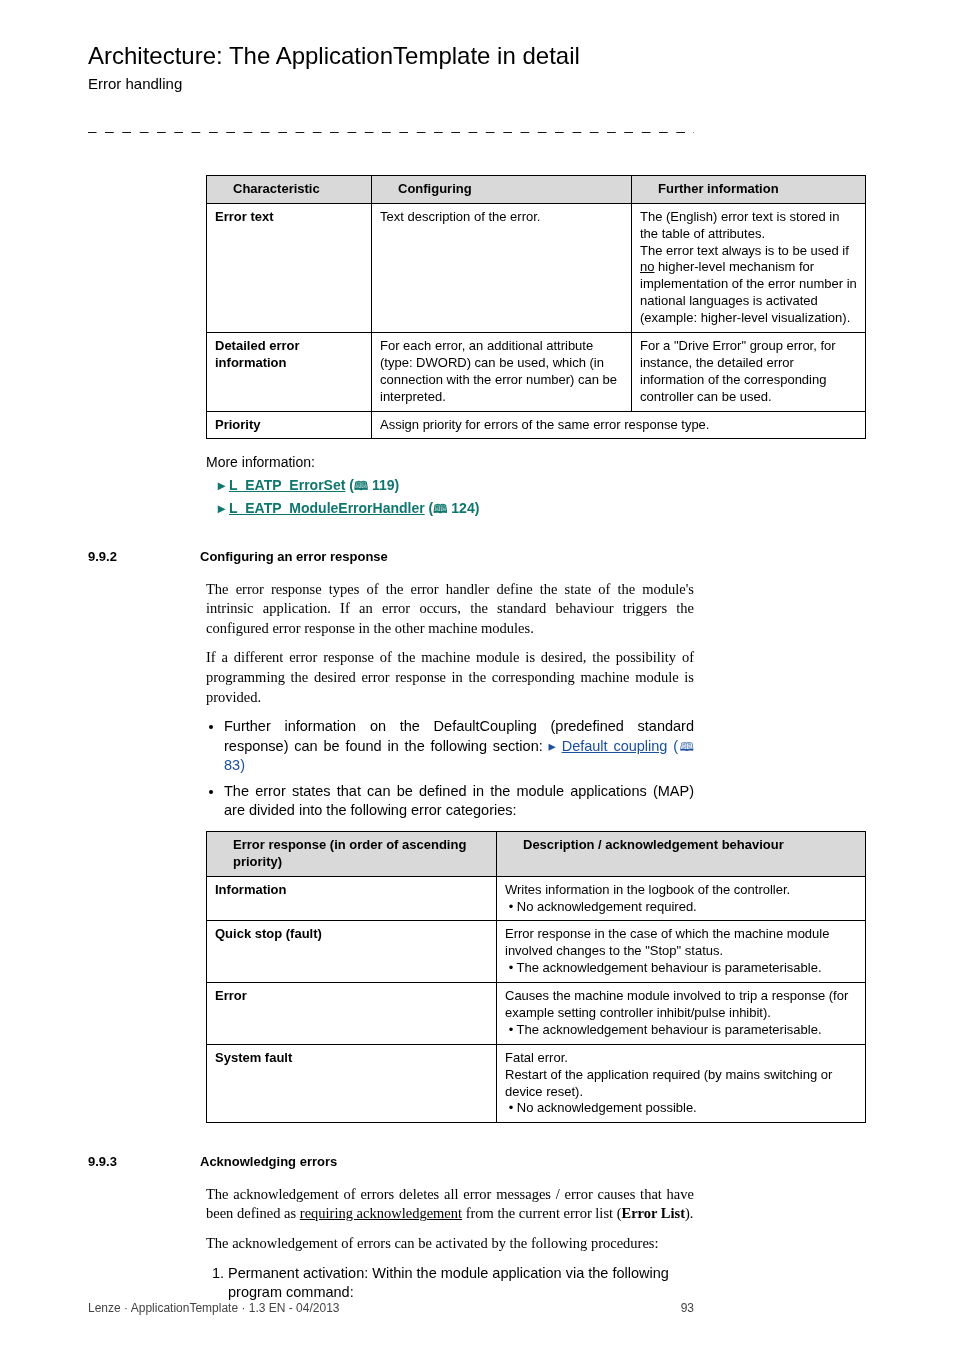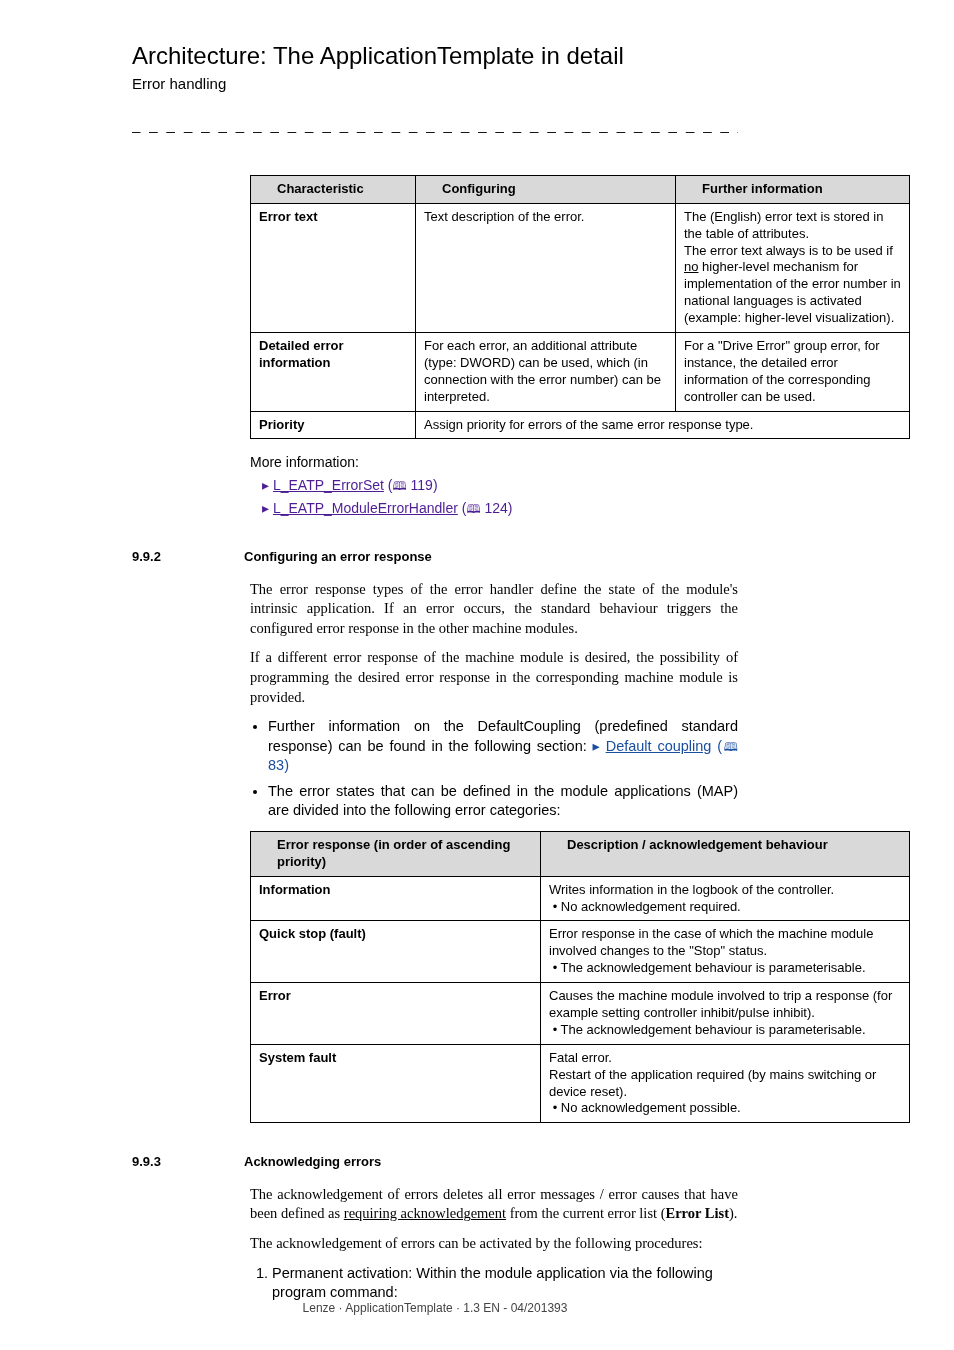--- a/index.html
+++ b/index.html
@@ -13,21 +13,20 @@
     background: #fff;
     font-size: 15px;
     line-height: 1.35;
   }
   .page {
     width: 782px;
     height: 1350px;
     box-sizing: border-box;
     padding: 40px 88px 36px 88px;
     position: relative;
-    margin-left: 44px;
   }
   .running-title {
     font-size: 24px;
     font-weight: 400;
     margin: 0 0 2px 0;
   }
   .running-sub {
     font-size: 15px;
     margin: 0 0 20px 0;
   }
@@ -60,21 +59,22 @@
   .t1-col1 { width: 130px; }
   .t1-col2 { width: 225px; }
   .t2-col1 { width: 255px; }
   .more-info {
     margin: 14px 0 4px 118px;
     font-size: 14px;
   }
   .link-list {
     margin: 0 0 0 130px;
     font-size: 14px;
-    color: #4c1d95;
+    color: #0f766e;
+    font-weight: bold;
   }
   .link-list .row { margin: 4px 0; }
   .link-underline { text-decoration: underline; }
   .book-icon { font-size: 12px; }
   .h2 {
     font-size: 13px;
     font-weight: 700;
     margin: 30px 0 14px 0;
   }
   .h2 .num {
@@ -100,21 +100,21 @@
     font-size: 14.5px;
   }
   .footer {
     position: absolute;
     bottom: 34px;
     left: 88px;
     right: 88px;
     font-size: 12px;
     color: #444;
     display: flex;
-    justify-content: center;
+    justify-content: space-between;
   }
   .underline { text-decoration: underline; }
 </style>
 </head>
 <body>
 
 <div class="page">
   <div class="running-title">Architecture: The ApplicationTemplate in detail</div>
   <div class="running-sub">Error handling</div>
   <div class="dash-rule">_ _ _ _ _ _ _ _ _ _ _ _ _ _ _ _ _ _ _ _ _ _ _ _ _ _ _ _ _ _ _ _ _ _ _ _ _ _ _ _ _ _ _ _ _ _ _ _ _ _ _ _ _ _ _ _ _ _ _ _ _ _ _ _</div>

